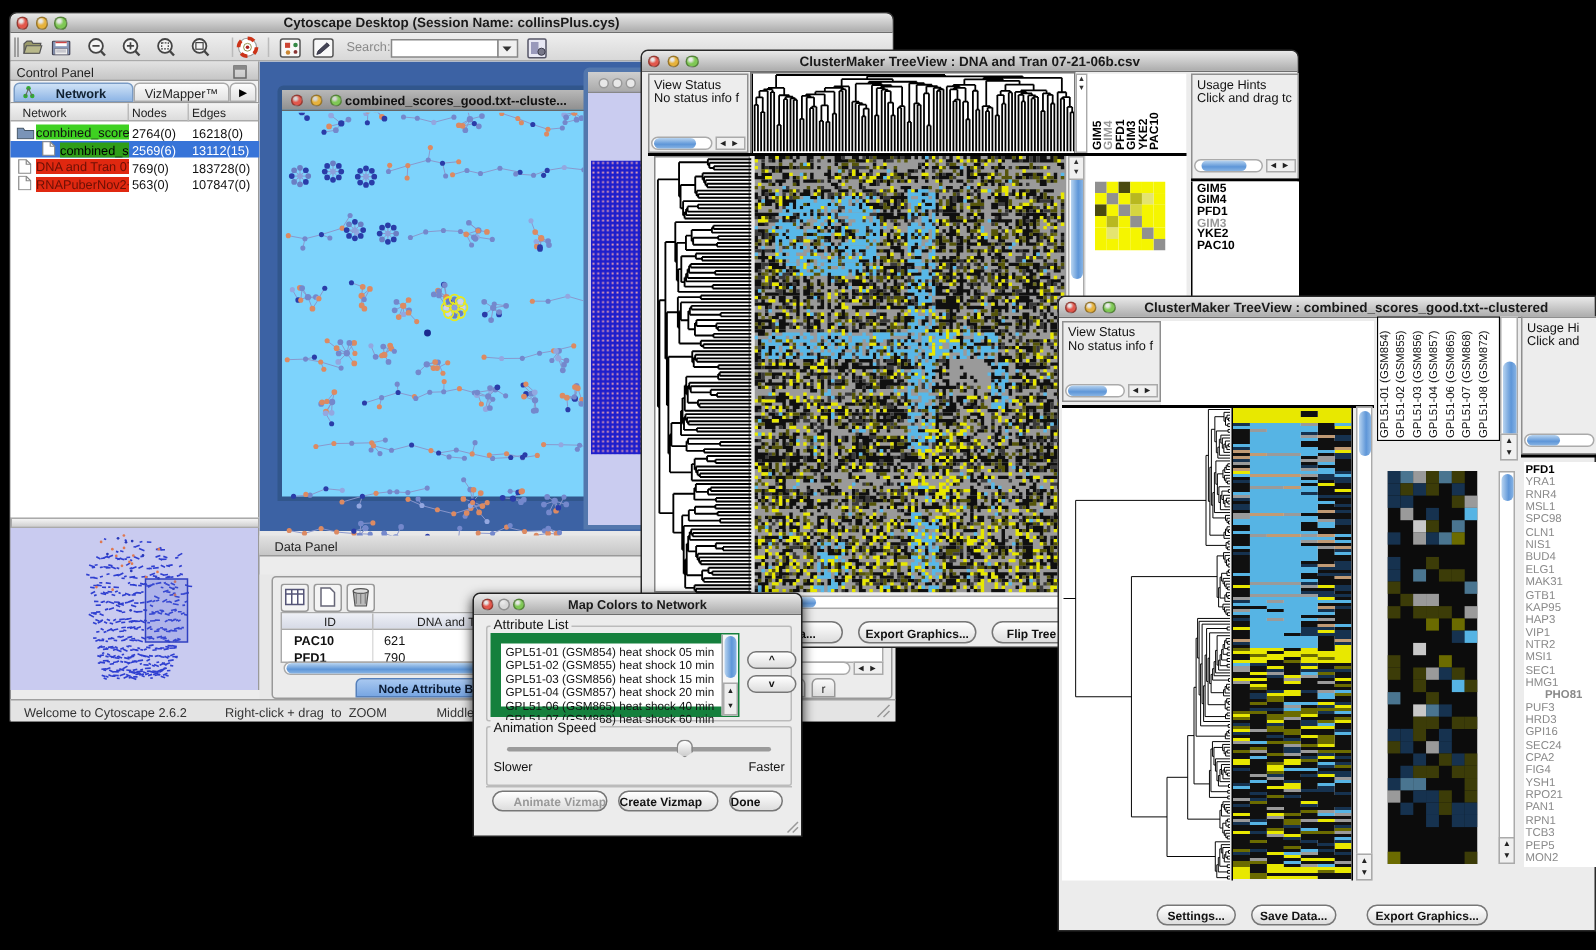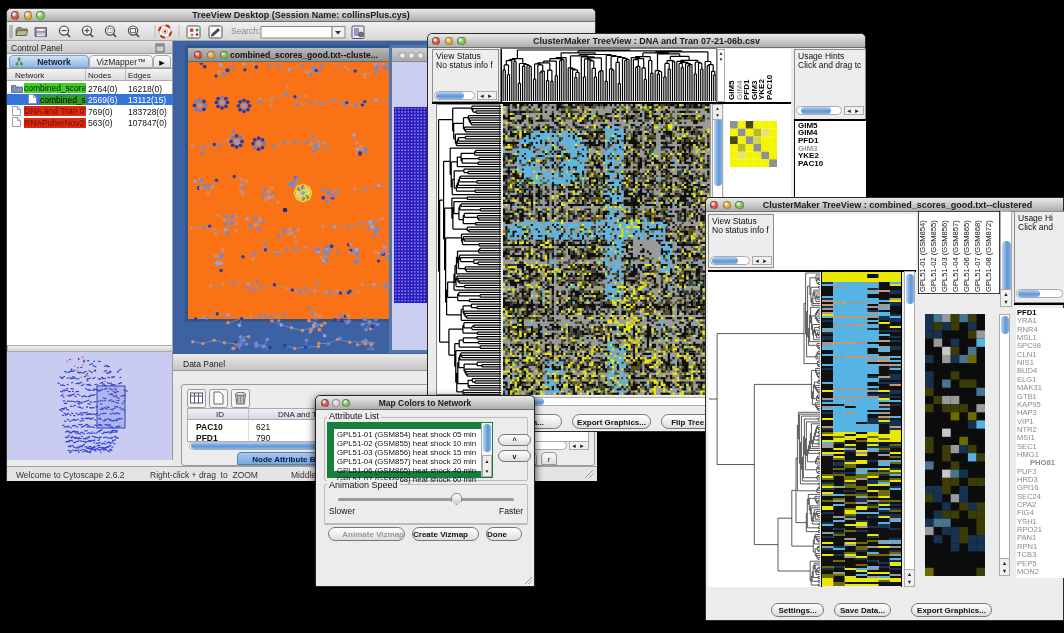--- a/index.html
+++ b/index.html
@@ -1,15 +1,15 @@
 <!DOCTYPE html>
 <html><head><meta charset="utf-8"><style>*{margin:0;padding:0;box-sizing:border-box}body{background:#000;font-family:"Liberation Sans",sans-serif;-webkit-font-smoothing:antialiased}#root{position:relative;width:1064px;height:633px;background:#000;overflow:hidden}.win{position:absolute;background:#ececec}.tb{position:absolute;left:0;top:0;right:0;background:linear-gradient(#e9e9e9,#cecece 45%,#adadad);border-bottom:1px solid #6e6e6e;text-align:center;font-weight:bold;color:#1a1a1a;white-space:nowrap;overflow:hidden}.abs{position:absolute}.panel{position:absolute;background:#ededed;border:1px solid #8e8e8e}.txt{position:absolute;white-space:nowrap}</style></head><body>
 <div id="root">
     <div class="win" style="left:6px;top:8px;width:590px;height:473px;border:1px solid #333;border-radius:5px 5px 0 0">
-      <div class="tb" style="height:13px;font-size:9px;line-height:13px;border-radius:5px 5px 0 0">TreeView Desktop (Session Name: collinsPlus.cys)</div>
+      <div class="tb" style="height:13px;font-size:9px;line-height:13px;border-radius:5px 5px 0 0">Cytoscape Desktop (Session Name: collinsPlus.cys)</div>
       <div style="position:absolute;left:3.8px;top:2.3px;width:8.4px;height:8.4px;border-radius:50%;background:radial-gradient(circle at 35% 30%,#fff8 0 15%,#e2574c 45%,#e2574c);border:0.5px solid #00000055"></div>
       <div style="position:absolute;left:16.6px;top:2.3px;width:8.4px;height:8.4px;border-radius:50%;background:radial-gradient(circle at 35% 30%,#fff8 0 15%,#e6b23c 45%,#e6b23c);border:0.5px solid #00000055"></div>
       <div style="position:absolute;left:29.400000000000002px;top:2.3px;width:8.4px;height:8.4px;border-radius:50%;background:radial-gradient(circle at 35% 30%,#fff8 0 15%,#7fc855 45%,#7fc855);border:0.5px solid #00000055"></div>
       <div class="abs" style="left:0;top:13px;width:100%;height:19px;background:linear-gradient(#efefef,#d8d8d8);border-bottom:1px solid #aaa"></div>
       <svg class="abs" style="left:0;top:13px" width="366" height="19" viewBox="0 0 366 19">
         <g stroke="#888" stroke-width="1">
           <line x1="3" y1="3" x2="3" y2="16"></line>
           <line x1="5" y1="3" x2="5" y2="16"></line>
         </g>
         <g>
@@ -547,21 +547,21 @@
           <circle cx="64.6" cy="17.4" r="0.9" fill="#2838b8"></circle>
           <rect x="90" y="34" width="28" height="42" fill="#5064d8" fill-opacity="0.22" stroke="#3040c0" stroke-width="1"></rect>
         </svg></div>
       <div class="abs" style="left:0;top:457px;width:590px;height:15px;background:#e4e4e4;border-top:1px solid #a0a0a0">
         <span class="txt" style="left:9px;top:3px;font-size:8.5px;color:#333">Welcome to Cytoscape 2.6.2</span>
         <span class="txt" style="left:143px;top:3px;font-size:8.5px;color:#333">Right-click + drag&nbsp; to&nbsp; ZOOM</span>
         <span class="txt" style="left:284px;top:3px;font-size:8.5px;color:#333">Middle-click + drag&nbsp; to&nbsp; PAN</span>
       </div>
       <div class="abs" style="left:166px;top:32px;width:424px;height:328px;background:#e8e8e8;overflow:hidden">
         <div class="abs" style="left:0;top:0;width:424px;height:313px;background:#3c62a4"></div>
-        <div class="abs" style="left:12px;top:4px;width:208px;height:277px;background:#f97316;border:3px solid #31568c;border-radius:4px 4px 0 0">
+        <div class="abs" style="left:12px;top:16px;width:208px;height:277px;background:#7dd3fc;border:3px solid #31568c;border-radius:4px 4px 0 0">
           <div class="abs" style="left:0;top:0;width:202px;height:14px;background:linear-gradient(#b8b8b8,#909090);border-bottom:1px solid #666;font-size:8.5px;font-weight:bold;color:#111;text-align:center;line-height:14px;overflow:hidden;padding-left:30px">combined_scores_good.txt--cluste...</div>
           <div style="position:absolute;left:6.2px;top:3.2px;width:7.6px;height:7.6px;border-radius:50%;background:radial-gradient(circle at 35% 30%,#fff8 0 15%,#e2574c 45%,#e2574c);border:0.5px solid #00000055"></div>
           <div style="position:absolute;left:19.2px;top:3.2px;width:7.6px;height:7.6px;border-radius:50%;background:radial-gradient(circle at 35% 30%,#fff8 0 15%,#e6b23c 45%,#e6b23c);border:0.5px solid #00000055"></div>
           <div style="position:absolute;left:32.2px;top:3.2px;width:7.6px;height:7.6px;border-radius:50%;background:radial-gradient(circle at 35% 30%,#fff8 0 15%,#7fc855 45%,#7fc855);border:0.5px solid #00000055"></div>
           <div class="abs" style="left:1px;top:15px;width:200px;height:287px;overflow:hidden"><svg width="200" height="293" viewBox="0 0 200 293">
               <g stroke="#8a96cc" stroke-width="0.65">
                 <line x1="12.2" y1="-0.2" x2="15.7" y2="3.7"></line>
                 <line x1="12.2" y1="-0.2" x2="11.3" y2="-7.1"></line>
                 <line x1="12.2" y1="-0.2" x2="10.6" y2="-5.2"></line>
                 <line x1="12.2" y1="-0.2" x2="8.2" y2="-4.2"></line>
@@ -1523,21 +1523,21 @@
         <div class="txt" style="left:3px;top:30.3px;font-size:8px;font-weight:bold;color:#000">YKE2</div>
         <div class="txt" style="left:3px;top:38.0px;font-size:8px;font-weight:bold;color:#000">PAC10</div>
       </div>
       <div style="position:absolute;left:8px;top:363px;width:404px;height:9px;background:#fff;border:1px solid #aaa;border-radius:4.5px"></div>
       <div style="position:absolute;left:10px;top:364px;width:106px;height:7px;border-radius:3.5px;background:linear-gradient(#b8d4f0,#5e96d8 60%,#88b4e4)"></div>
       <div style="position:absolute;left:414px;top:363px;width:20px;height:9px;background:#f0f0f0;border:1px solid #aaa;font-size:6px;line-height:9px;text-align:center;color:#222;letter-spacing:2px">◄►</div>
       <div style="position:absolute;left:53px;top:380px;width:81px;height:15px;background:linear-gradient(#fff,#ddd);border:1px solid #777;border-radius:7.5px;font-size:8px;font-weight:bold;color:#111;text-align:center;line-height:15px;overflow:hidden;white-space:nowrap">Save Data...</div>
       <div style="position:absolute;left:144px;top:380px;width:79px;height:15px;background:linear-gradient(#fff,#ddd);border:1px solid #777;border-radius:7.5px;font-size:8px;font-weight:bold;color:#111;text-align:center;line-height:15px;overflow:hidden;white-space:nowrap">Export Graphics...</div>
       <div style="position:absolute;left:233px;top:380px;width:80px;height:15px;background:linear-gradient(#fff,#ddd);border:1px solid #777;border-radius:7.5px;font-size:8px;font-weight:bold;color:#111;text-align:center;line-height:15px;overflow:hidden;white-space:nowrap">Flip Tree Nodes</div>
     </div>
-    <div class="win" style="left:315px;top:395px;width:220px;height:192px;border:1px solid #222;border-radius:5px 5px 0 0;box-shadow:0 3px 8px #000c">
+    <div class="win" style="left:315px;top:395px;width:220px;height:163px;border:1px solid #222;border-radius:5px 5px 0 0;box-shadow:0 3px 8px #000c">
       <div class="tb" style="height:14px;font-size:8.5px;line-height:14px;border-radius:5px 5px 0 0">Map Colors to Network</div>
       <div style="position:absolute;left:5.0px;top:3px;width:8px;height:8px;border-radius:50%;background:radial-gradient(circle at 35% 30%,#fff8 0 15%,#e2574c 45%,#e2574c);border:0.5px solid #00000055"></div>
       <div style="position:absolute;left:15.5px;top:3px;width:8px;height:8px;border-radius:50%;background:radial-gradient(circle at 35% 30%,#fff8 0 15%,#d8d8d8 45%,#d8d8d8);border:0.5px solid #00000055"></div>
       <div style="position:absolute;left:26.0px;top:3px;width:8px;height:8px;border-radius:50%;background:radial-gradient(circle at 35% 30%,#fff8 0 15%,#7fc855 45%,#7fc855);border:0.5px solid #00000055"></div>
       <div class="txt" style="left:11px;top:15px;font-size:9px;color:#111;background:#ececec;padding:0 2px;z-index:2">Attribute List</div>
       <div class="abs" style="left:8px;top:21px;width:204px;height:64px;border:1px solid #bbb;border-radius:2px"></div>
       <div class="abs" style="left:11px;top:26px;width:166px;height:56px;background:#fff;border:7px solid #15803d">
         <div class="txt" style="left:3px;top:1px;font-size:7.8px;color:#111">GPL51-01 (GSM854) heat shock 05 min</div>
         <div class="txt" style="left:3px;top:10px;font-size:7.8px;color:#111">GPL51-02 (GSM855) heat shock 10 min</div>
         <div class="txt" style="left:3px;top:19px;font-size:7.8px;color:#111">GPL51-03 (GSM856) heat shock 15 min</div>

